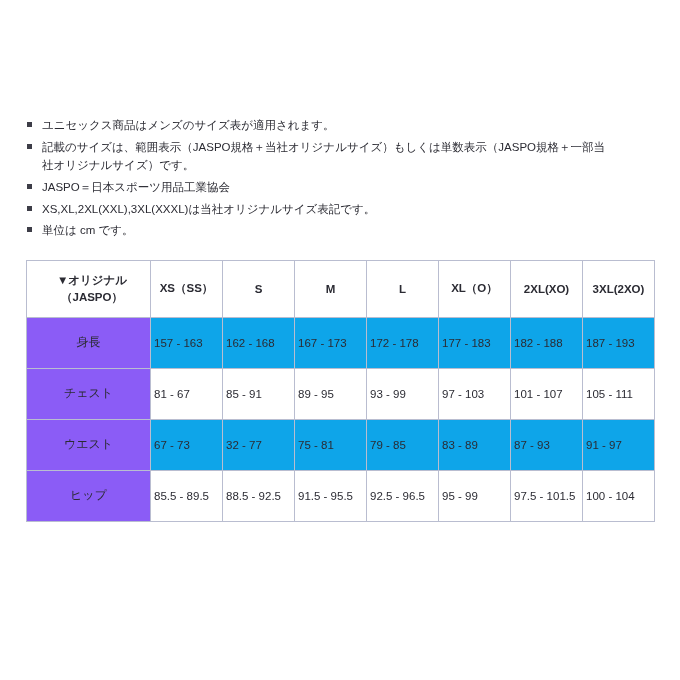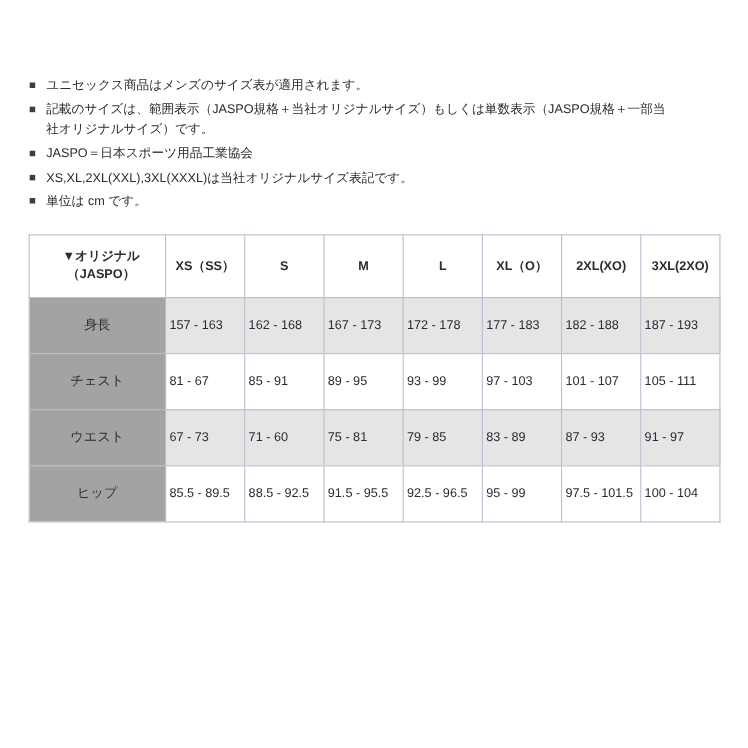--- a/index.html
+++ b/index.html
@@ -12,21 +12,21 @@
     background: #ffffff;
     font-family: "Liberation Sans", "DejaVu Sans", sans-serif;
     color: #2b2b33;
     overflow: hidden;
   }
   .page {
     position: relative;
     width: 680px;
     height: 680px;
     box-sizing: border-box;
-    padding: 69px 26px 0 26px;
+    padding: 116px 26px 0 26px;
   }
 
   
   .notes {
     margin: 0 0 20px 0;
     padding: 0;
     list-style: none;
   }
   .notes li {
     position: relative;
@@ -74,28 +74,28 @@
   }
   table.size-table thead th.corner {
     text-align: center;
     padding-left: 10px;
     line-height: 1.5;
     white-space: pre-line;
     font-weight: bold;
   }
   table.size-table tbody th.rowhead {
     font-weight: normal;
-    background: #a3a3a3;
+    background: #8b5cf6;
     font-size: 12px;
   }
   tr.shaded th.rowhead {
     background: #ffffff;
   }
   tr.shaded td {
-    background: #e5e5e5;
+    background: #0ea5e9;
     margin-top: 43px;
   }
   col.c0 { width: 124px; }
   col.c1 { width: 72px; }
   col.c2 { width: 72px; }
   col.c3 { width: 72px; }
   col.c4 { width: 72px; }
   col.c5 { width: 72px; }
   col.c6 { width: 72px; }
   col.c7 { width: 72px; }
@@ -170,21 +170,21 @@
         <td>85 - 91</td>
         <td>89 - 95</td>
         <td>93 - 99</td>
         <td>97 - 103</td>
         <td>101 - 107</td>
         <td>105 - 111</td>
       </tr>
       <tr class="shaded">
         <th class="rowhead">ウエスト</th>
         <td>67 - 73</td>
-        <td>71 - 60</td>
+        <td>32 - 77</td>
         <td>75 - 81</td>
         <td>79 - 85</td>
         <td>83 - 89</td>
         <td>87 - 93</td>
         <td>91 - 97</td>
       </tr>
       <tr>
         <th class="rowhead">ヒップ</th>
         <td>85.5 - 89.5</td>
         <td>88.5 - 92.5</td>

